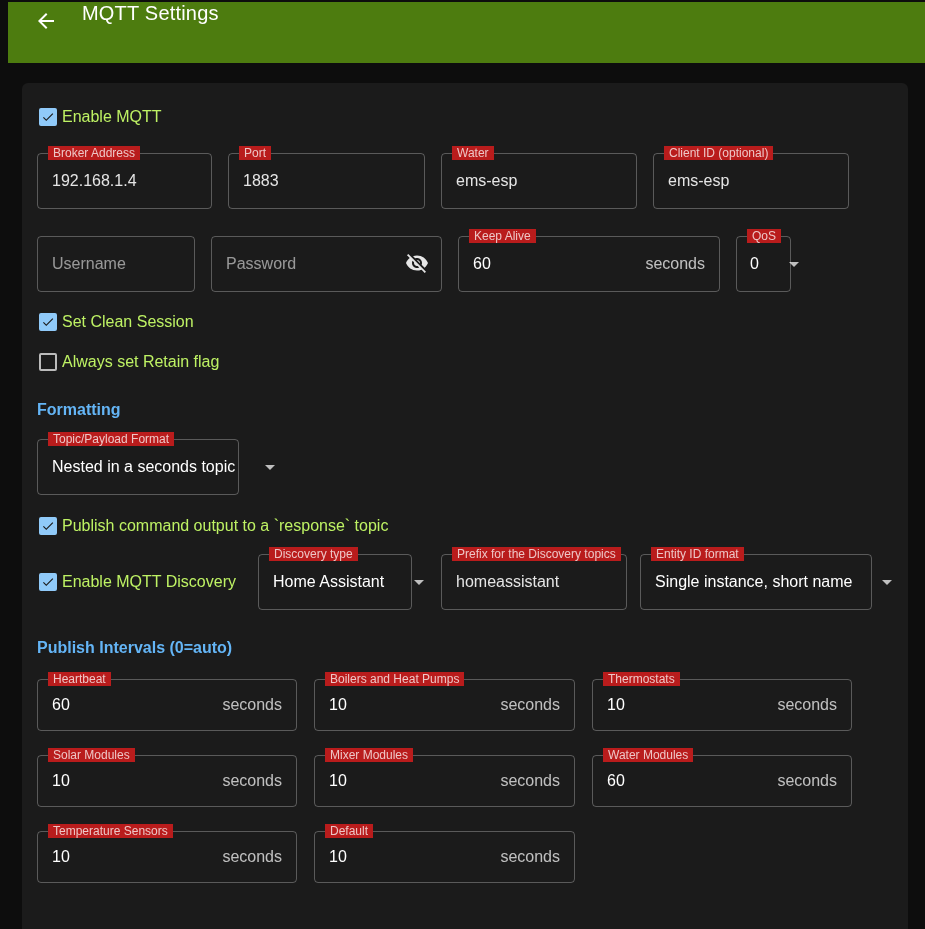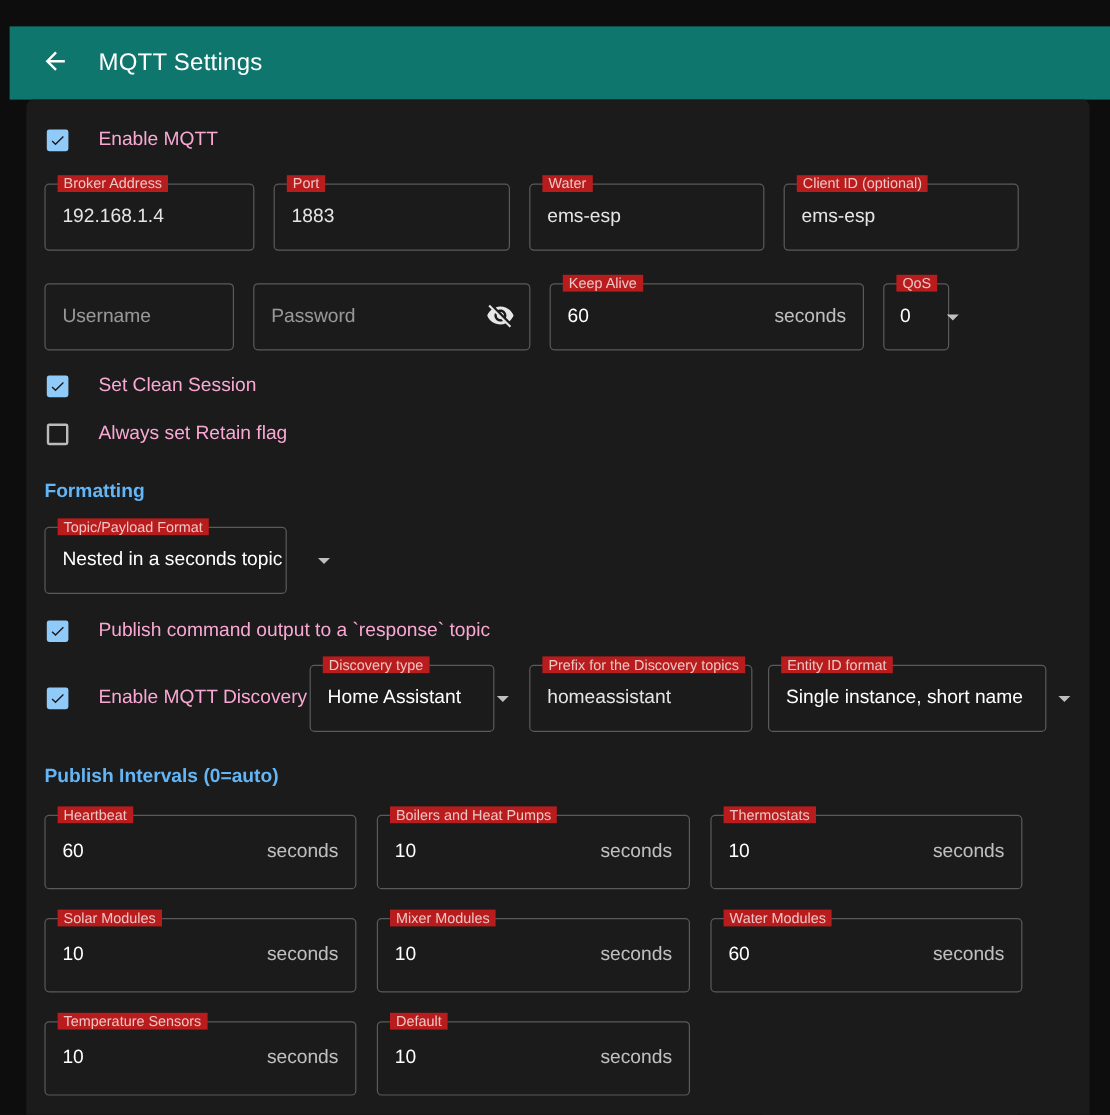--- a/index.html
+++ b/index.html
@@ -6,24 +6,23 @@
   html,body { width:925px; height:929px; overflow:hidden; }
   body {
     background:#0d0d0d;
     font-family:"Liberation Sans", sans-serif;
     color:#fff;
     position:relative;
   }
   
   .appbar {
     position:absolute; top:2px; left:8px; right:0; height:61px;
-    background:#0f766e;
-    display:flex; align-items:center;
+    background:#4d7c0f;
+    display:flex; align-items:flex-start;
     padding-left:18px;
-    margin-top:20px;
   }
   .back-btn {
     width:40px; height:40px; border:none; background:transparent; color:#fff;
     display:flex; align-items:center; justify-content:center; cursor:pointer;
   }
   .appbar-title { font-size:20px; font-weight:500; margin-left:16px; letter-spacing:.2px; }
 
   
   .panel {
     position:absolute; top:83px; left:22px; right:17px; bottom:-6px;
@@ -34,21 +33,21 @@
   
   .cb-row { display:flex; align-items:center; height:24px; }
   .cb {
     width:18px; height:18px; flex:0 0 18px; margin-left:2px;
     border:2px solid rgba(255,255,255,.7); border-radius:2px;
     display:flex; align-items:center; justify-content:center; cursor:pointer;
   }
   .cb svg { display:none; }
   .cb.checked { background:#90caf9; border-color:#90caf9; }
   .cb.checked svg { display:block; }
-  .cb-label { margin-left:25px; font-size:16px; color:#f9a8d4; }
+  .cb-label { margin-left:5px; font-size:16px; color:#bef264; }
 
   
   .frow { display:flex; }
   .field {
     position:relative; height:56px;
     border:1px solid rgba(255,255,255,.28); border-radius:4px;
     display:flex; align-items:center;
   }
   .field .flabel {
     position:absolute; top:-8px; left:10px;
@@ -90,21 +89,21 @@
   .disc-cb{width:221px; flex:0 0 221px;}
   .f-disctype{width:154px}
   .f-prefix{width:186px; margin-left:29px}
   .f-entity{width:232px; margin-left:13px}
   .h-intervals{margin-top:26px}
   .int-grid{
     margin-top:19px;
     display:grid; grid-template-columns:260px 261px 260px;
     column-gap:17px; row-gap:24px;
   }
-  .int-grid .field{height:62px}
+  .int-grid .field{height:52px}
 </style>
 </head>
 <body>
 
 <header class="appbar">
   <button class="back-btn">
     <span>
       <svg width="24" height="24" viewBox="0 0 24 24">
           <path fill="currentColor" d="M20 11H7.83l5.59-5.59L12 4l-8 8 8 8 1.41-1.41L7.83 13H20v-2z"></path>
         </svg>

